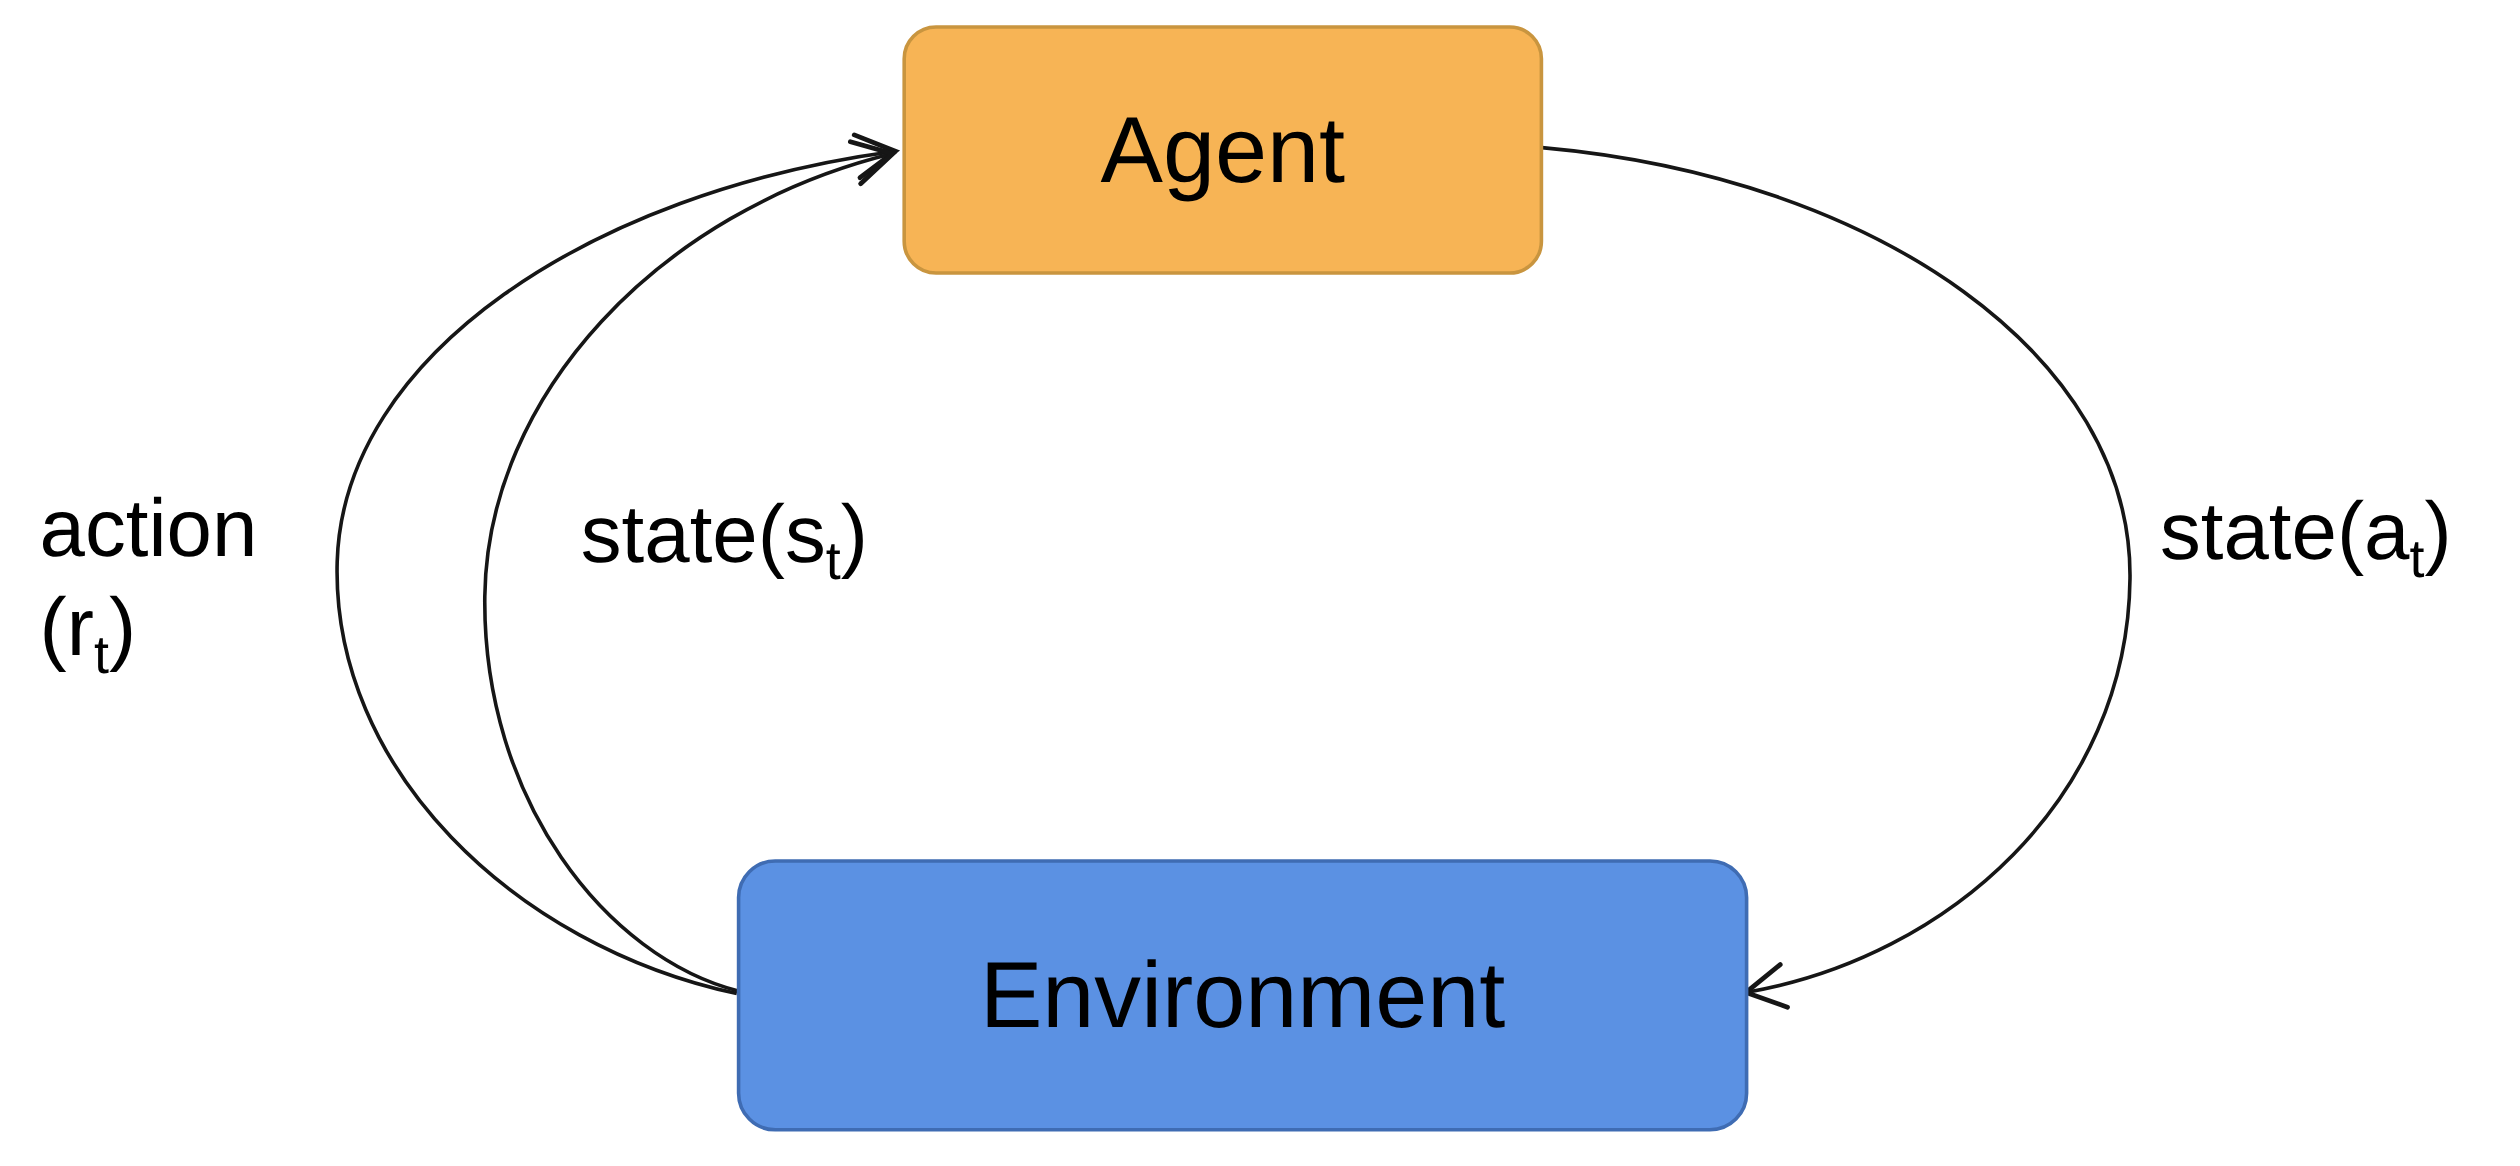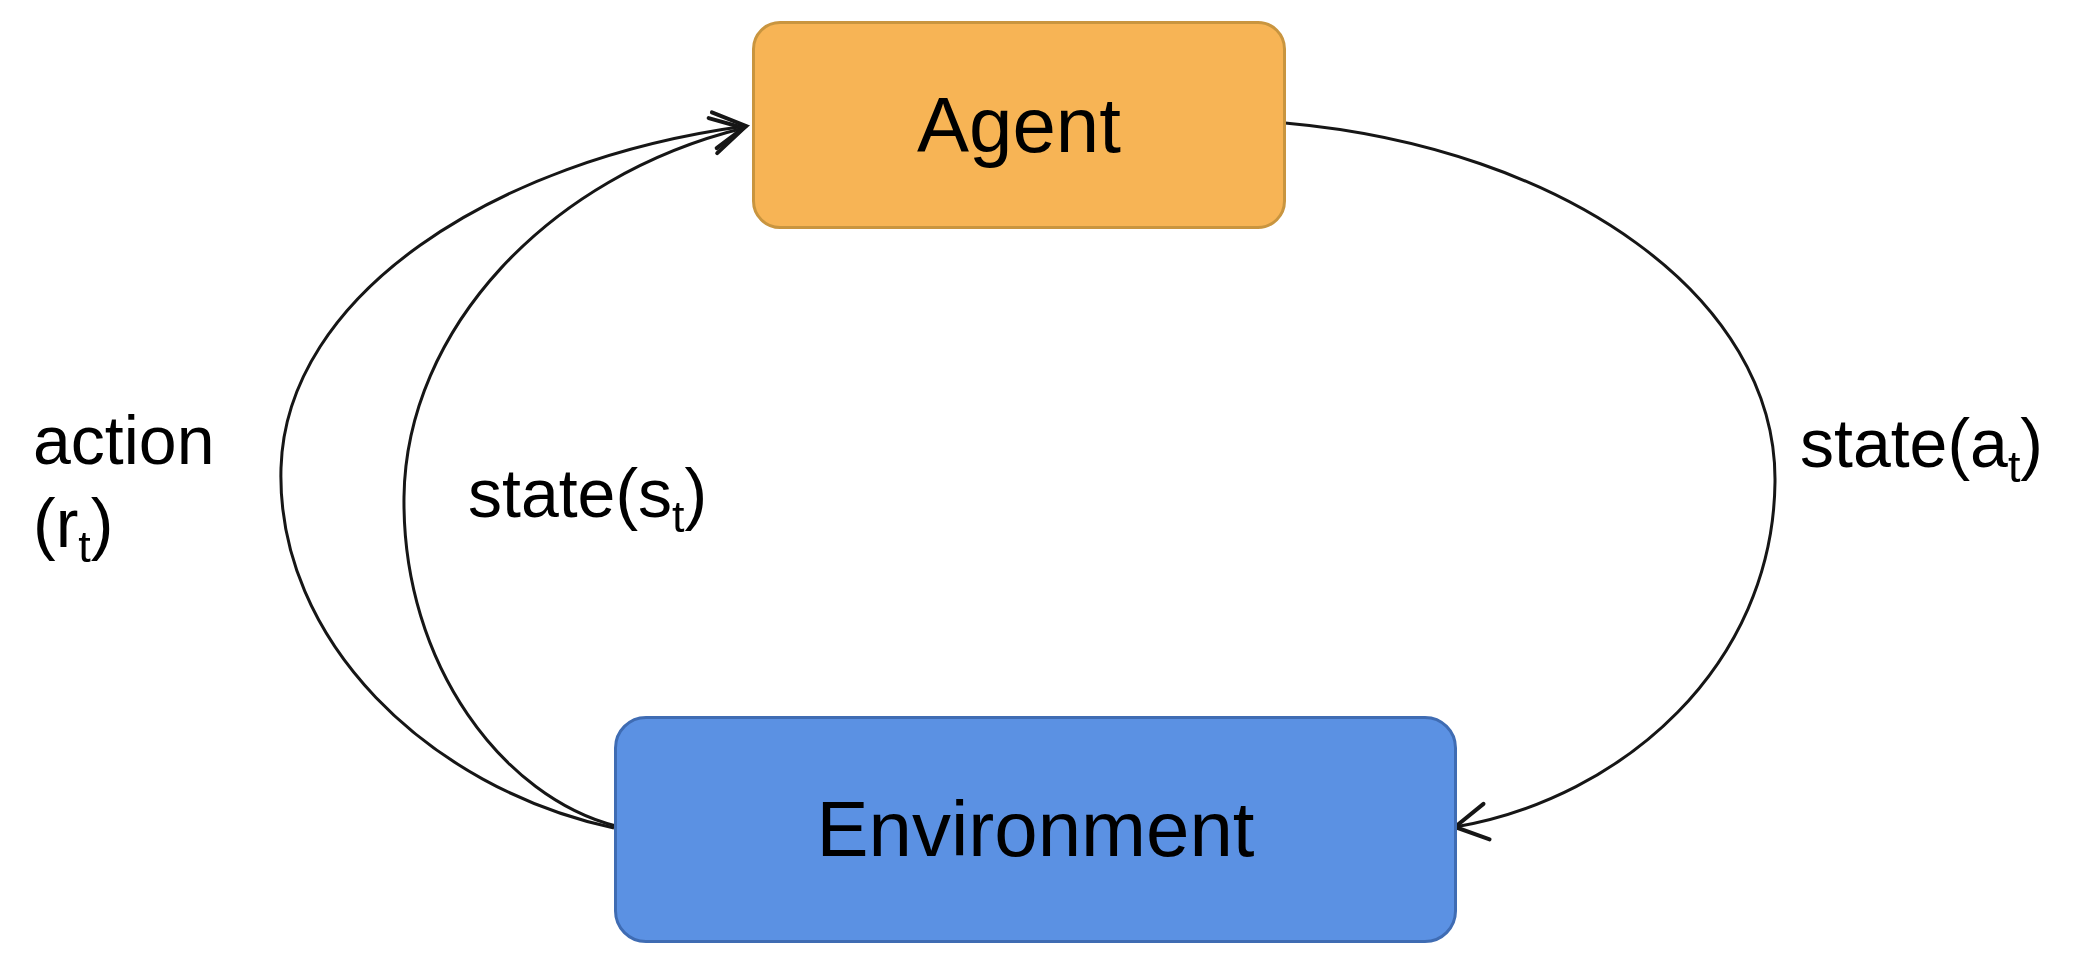--- a/index.html
+++ b/index.html
@@ -31,21 +31,21 @@
     position:absolute;
     font-size:68px;color:#000;
     line-height:83px;
     white-space:nowrap;
   }
   .edge-label sub{
     font-size:0.66em;
     line-height:0;
   }
   .label-reward{left:33px;top:399px;}
-  .label-state{left:468px;top:404px;margin-top:48px;}
+  .label-state{left:484px;top:404px;}
   .label-action{left:1800px;top:402px;}
 </style>
 </head>
 <body>
 
 <div class="stage">
 
   <svg class="edges-svg" viewBox="0 0 2100 972">
     <defs>
       <marker id="arrowhead" markerUnits="userSpaceOnUse" markerWidth="100" markerHeight="100" viewBox="-50 -50 100 100" refX="0" refY="0" orient="auto">

